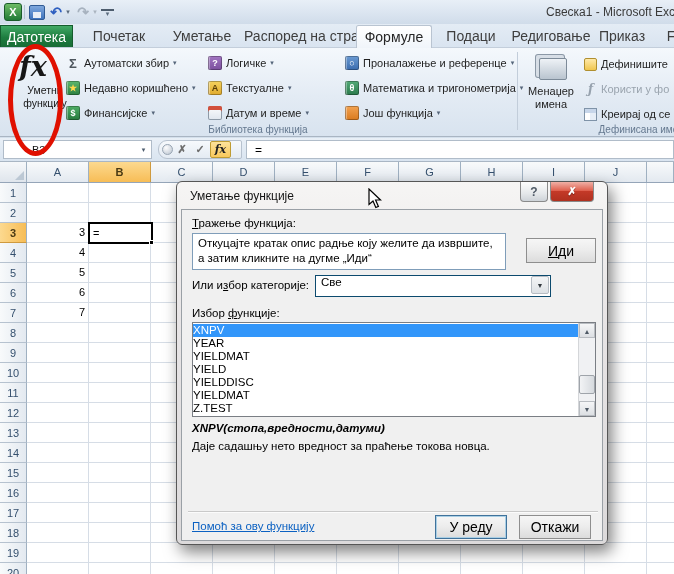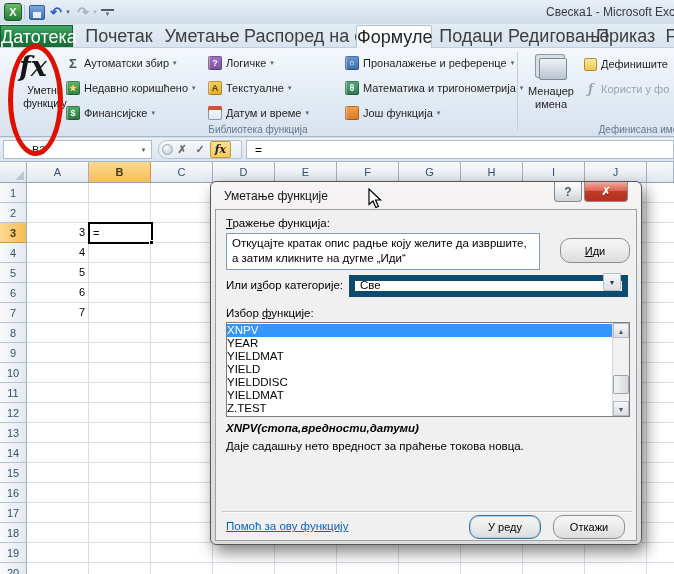--- a/index.html
+++ b/index.html
@@ -24,21 +24,21 @@
   .caret-s { font-size:7px; color:#5b6b7d; width:10px; }
   .redo-g { left:76px; color:#a7b2bf; font-size:14px; font-weight:bold; width:14px; }
   .qat-more { left:101px; width:13px; border-top:2px solid #4d5c6d; height:8px; top:9px; }
   .win-title { left:546px; top:5px; width:128px; height:15px; font-size:12px; color:#3a3a3a;
                white-space:nowrap; overflow:hidden; }
 
   
   .tabrow { left:0; top:24px; width:674px; height:23px;
             background:linear-gradient(#e4ecf5,#d9e4f0); }
   .tab { top:25px; height:22px; line-height:22px; text-align:center;
-         font-size:18px; color:#3e3e3e; white-space:nowrap; z-index:2; }
+         font-size:14px; color:#3e3e3e; white-space:nowrap; z-index:2; }
   .tab-file { left:0; width:73px; color:#fff;
               background:linear-gradient(#41a965,#1d7c3f 55%,#186c36);
               border:1px solid #145c2d; border-bottom:none; }
   .tab-active { left:356px; width:76px; height:23px; color:#262626;
                 background:linear-gradient(#ffffff,#f0f5fa);
                 border:1px solid #b9c4d1; border-bottom:none;
                 border-radius:2.5px 2.5px 0 0; z-index:3; }
 
   
   .ribbon { left:0; top:47px; width:674px; height:90px; z-index:1;
@@ -121,42 +121,42 @@
   .selcell { left:88px; top:222px; width:65px; height:22px; background:#fff;
              border:2px solid #000; font-size:11px; color:#000; z-index:2;
              display:flex; align-items:center; padding-left:3px; }
   .selhandle { position:absolute; right:-3px; bottom:-3px; width:5px; height:5px;
                background:#000; border:1px solid #fff; }
 
   
   .dlg { left:176px; top:181px; width:432px; height:364px; z-index:10;
          border:1px solid #565656; border-radius:6px;
          background:linear-gradient(#f6f5f4,#e7e4e5 40%,#dcdadb);
-         box-shadow:4px 7px 16px rgba(0,0,0,.5);margin-left:34px; }
+         box-shadow:4px 7px 16px rgba(0,0,0,.5); }
   .dlg-title { left:13px; top:7px; font-size:12px; color:#151515; }
   .cap-btn { top:0; height:20px; border:1px solid #8a8a8a; border-top:none;
              border-radius:0 0 4px 4px; display:flex; align-items:center; justify-content:center; }
   .btn-help { left:343px; width:28px; background:linear-gradient(#fdfdfd,#e5e8ea 60%,#ced3d8);
               color:#4f5a66; font-size:12px; font-weight:bold; }
   .btn-close { left:373px; width:44px; color:#fff; font-size:11px; font-weight:bold;
                background:linear-gradient(#f0b0a6,#df604e 45%,#c53a28 46%,#b0301f);
                text-shadow:0 1px 1px rgba(0,0,0,.4); }
   .dlg-client { left:4px; top:27px; width:422px; height:332px; background:#f0f0f0;
                 border:1px solid #9aa0a6; }
   .dl-label { position:absolute; font-size:11.5px; color:#000; }
   .u { text-decoration:underline; }
   .searchbox { left:10px; top:23px; width:314px; height:37px; background:#fff;
                border:1px solid #7f9db9; font-size:11.5px; color:#000;
                padding:2px 5px; line-height:15px; }
-  .btn { position:absolute; border:1px solid #8e8e8e; border-radius:10px;
+  .btn { position:absolute; border:1px solid #8e8e8e; border-radius:0;
          background:linear-gradient(#f6f6f6,#ededed 45%,#dcdcdc);
-         font-size:11px; color:#000; display:flex; align-items:center; justify-content:center; }
+         font-size:14px; color:#000; display:flex; align-items:center; justify-content:center; }
   .btn-go { left:344px; top:28px; width:70px; height:25px; }
-  .combo { left:133px; top:65px; width:279px; height:22px; background:#fff;
-           border:6px solid #0c4a6e; display:flex; align-items:flex-end; }
+  .combo { left:133px; top:65px; width:236px; height:22px; background:#fff;
+           border:1px solid #0c4a6e; display:flex; align-items:flex-start; }
   .combo-val { flex:1; font-size:11.5px; padding-left:5px; color:#000; }
   .combo-arrow { width:18px; height:18px; margin-right:1px; text-align:center; line-height:18px;
                  font-size:7px; color:#33393f; background:linear-gradient(#f4f5f6,#dde1e5);
                  border:1px solid #b6bcc3; border-radius:2px; }
   .listbox { left:10px; top:112px; width:404px; height:95px; background:#fff;
              border:1px solid #7a7e84; display:flex; }
   .list-items { flex:1; padding-top:1px; overflow:hidden; }
   .li { height:13px; line-height:13px; font-size:11.5px; color:#000; }
   .li-sel { background:#3296fa; color:#fff; }
   .sbar { width:17px; background:#f0f1f3; border-left:1px solid #d4d6d9;
@@ -285,20 +285,24 @@
     </div>
 
     <div class="rbtn" style="left:584px;top:6px">
       <span class="tag-ic"></span>
       <span>Дефинишите</span>
     </div>
     <div class="rbtn dis" style="left:584px;top:31px">
       <span class="fmini">ƒ</span>
       <span>Користи у фо</span>
     </div>
+    <div class="rbtn" style="left:584px;top:56px">
+      <span class="grid-ic"></span>
+      <span>Креирај од се</span>
+    </div>
     <div class="grp-label" style="left:582px;width:124px">Дефинисана имена</div>
   </div>
 
   <div class="abs fbar">
     <div class="abs namebox">
       <span class="nb-text">B3</span>
       <span class="nb-arrow">▾</span>
     </div>
     <div class="abs fpill">
       <span class="fball"></span>

